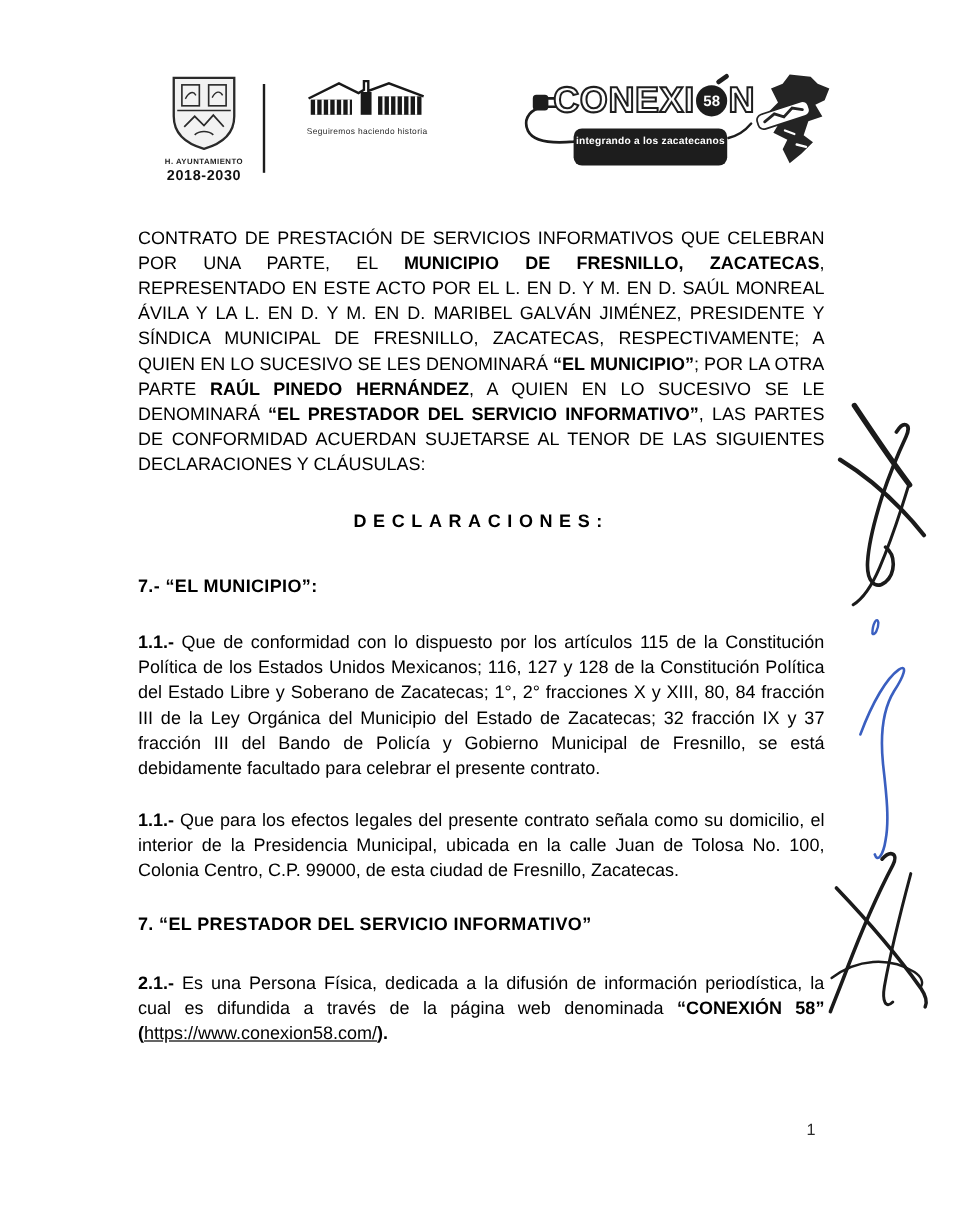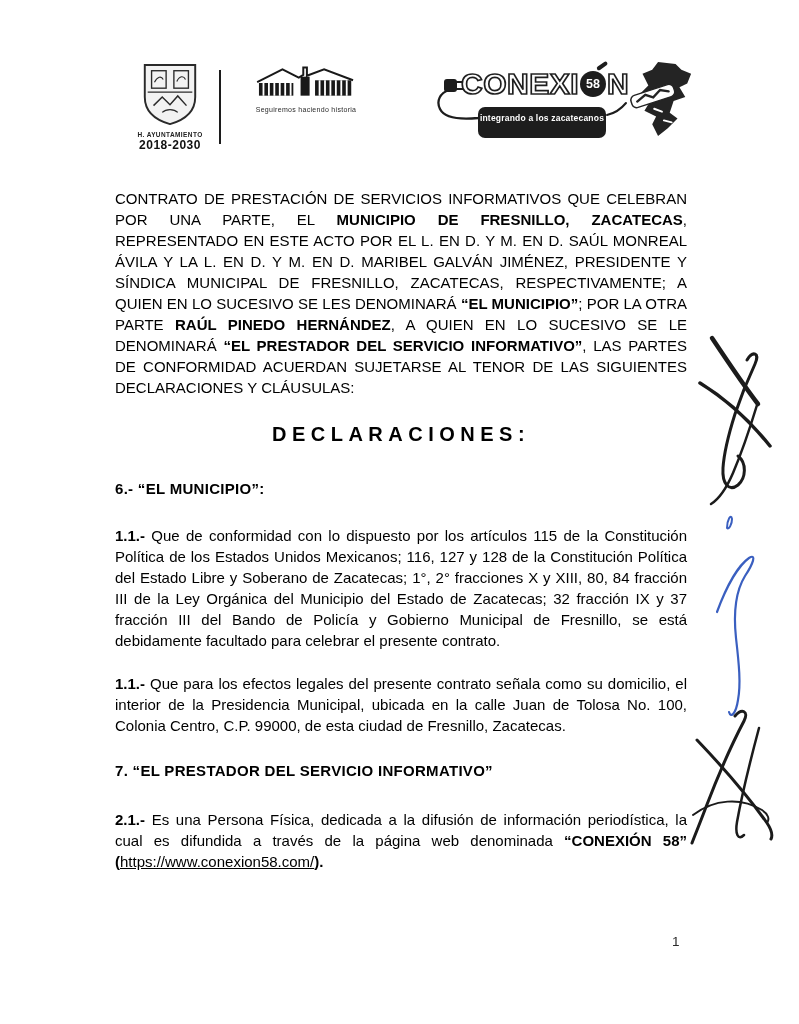--- a/index.html
+++ b/index.html
@@ -30,21 +30,21 @@
          font-weight:bold;color:#ffffff;}
   .cx-tagbar{position:absolute;left:41px;top:49px;width:128px;height:31px;border-radius:7px;
              background:#1d1d1d;text-align:center;}
   .cx-tagbar span{font-size:8.5px;line-height:13px;color:#ffffff;letter-spacing:.2px;font-weight:bold;}
   .cx-map{position:absolute;right:0;top:2px;}
 
   
   .doc{position:absolute;left:115px;top:172px;width:572px;font-size:15px;line-height:21px;
        text-align:justify;color:#000000;margin-top:16px;}
   .doc p,.doc h2,.doc h3{margin:0;}
-  .h-decl{margin-top:26px !important;text-align:center;font-size:20px;font-weight:bold;
+  .h-decl{margin-top:26px !important;text-align:center;font-size:15px;font-weight:bold;
           letter-spacing:5.5px;text-align-last:center;}
   .h-sec{margin-top:33px !important;font-size:15px;font-weight:bold;text-align:left;letter-spacing:.3px;}
   .mt26{margin-top:26px !important;}
   .mt22{margin-top:22px !important;}
   .mt24{margin-top:24px !important;}
   .mt28{margin-top:28px !important;}
 
   
   .sig-svg{position:absolute;left:0;top:0;z-index:5;pointer-events:none;}
 
@@ -113,21 +113,21 @@
         </g>
         <path d="M30 50 L38 53 M40 62 L48 64" stroke="#ffffff" stroke-width="2" stroke-linecap="round"></path>
       </svg>
     </div>
 
   </header>
 
   <main class="doc">
     <p class="p-body"><span>CONTRATO DE PRESTACIÓN DE SERVICIOS INFORMATIVOS QUE CELEBRAN POR UNA PARTE, EL </span><span style="font-weight: bold;">MUNICIPIO DE FRESNILLO, ZACATECAS</span><span>, REPRESENTADO EN ESTE ACTO POR EL L. EN D. Y M. EN D. SAÚL MONREAL ÁVILA Y LA L. EN D. Y M. EN D. MARIBEL GALVÁN JIMÉNEZ, PRESIDENTE Y SÍNDICA MUNICIPAL DE FRESNILLO, ZACATECAS, RESPECTIVAMENTE; A QUIEN EN LO SUCESIVO SE LES DENOMINARÁ </span><span style="font-weight: bold;">“EL MUNICIPIO”</span><span>; POR LA OTRA PARTE </span><span style="font-weight: bold;">RAÚL PINEDO HERNÁNDEZ</span><span>, A QUIEN EN LO SUCESIVO SE LE DENOMINARÁ </span><span style="font-weight: bold;">“EL PRESTADOR DEL SERVICIO INFORMATIVO”</span><span>, LAS PARTES DE CONFORMIDAD ACUERDAN SUJETARSE AL TENOR DE LAS SIGUIENTES DECLARACIONES Y CLÁUSULAS:</span></p>
     <h2 class="h-decl">DECLARACIONES:</h2>
-    <h3 class="h-sec">6.- “EL MUNICIPIO”:</h3>
+    <h3 class="h-sec">7.- “EL MUNICIPIO”:</h3>
     <p class="p-body mt26"><span style="font-weight: bold;">1.1.-</span><span> Que de conformidad con lo dispuesto por los artículos 115 de la Constitución Política de los Estados Unidos Mexicanos; 116, 127 y 128 de la Constitución Política del Estado Libre y Soberano de Zacatecas; 1°, 2° fracciones X y XIII, 80, 84 fracción III de la Ley Orgánica del Municipio del Estado de Zacatecas; 32 fracción IX y 37 fracción III del Bando de Policía y Gobierno Municipal de Fresnillo, se está debidamente facultado para celebrar el presente contrato.</span></p>
     <p class="p-body mt22"><span style="font-weight: bold;">1.1.-</span><span> Que para los efectos legales del presente contrato señala como su domicilio, el interior de la Presidencia Municipal, ubicada en la calle Juan de Tolosa No. 100, Colonia Centro, C.P. 99000, de esta ciudad de Fresnillo, Zacatecas.</span></p>
     <h3 class="h-sec mt24">7. “EL PRESTADOR DEL SERVICIO INFORMATIVO”</h3>
     <p class="p-body mt28"><span style="font-weight: bold;">2.1.-</span><span> Es una Persona Física, dedicada a la difusión de información periodística, la cual es difundida a través de la página web denominada </span><span style="font-weight: bold;">“CONEXIÓN 58”</span><span style="font-weight: bold;"> (</span><span style="text-decoration: underline;">https://www.conexion58.com/</span><span style="font-weight: bold;">).</span></p>
   </main>
 
   <svg class="sig-svg" width="799" height="1024" viewBox="0 0 799 1024">
     <g fill="none" stroke-linecap="round" stroke="#1b1b1b">
       <path d="M712 338 C 724 356, 744 386, 758 404" stroke-width="4.5"></path>
       <path d="M747 360 C 753 350, 760 353, 755 364 C 748 379, 741 396, 735 414 C 729 433, 724 452, 723 468 C 722 484, 729 492, 738 485 C 746 478, 747 463, 738 456" stroke-width="3"></path>

